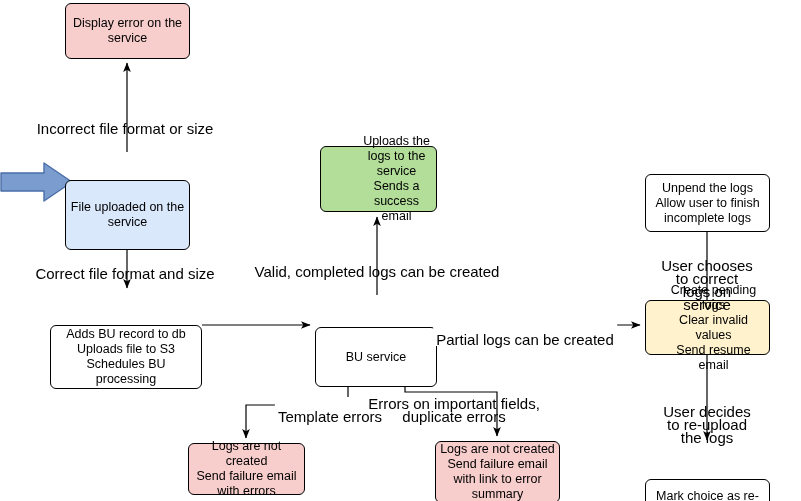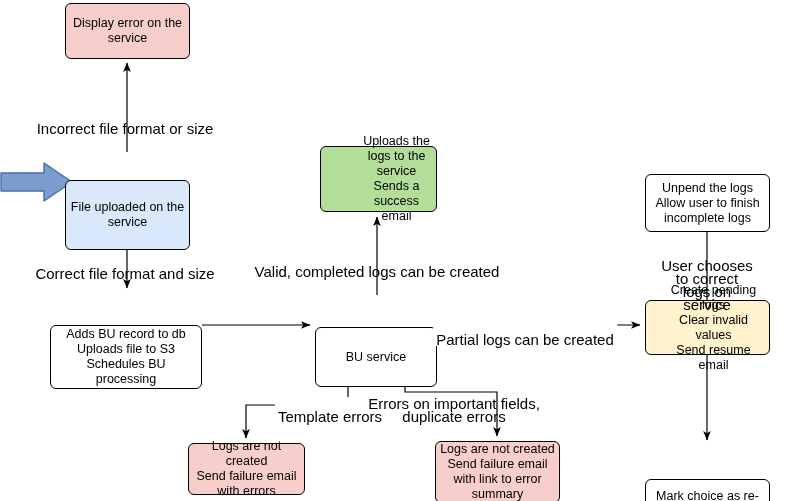--- a/index.html
+++ b/index.html
@@ -167,14 +167,17 @@
 
   <div class="edge-label" style="left:454px; top:384px;">
     <span>Errors on important fields,
 duplicate errors</span>
   </div>
 
   <div class="edge-label" style="left:707px; top:246px;">
     <span>User chooses to correct logs on service</span>
   </div>
 
+  <div class="edge-label" style="left:707px; top:392px;">
+    <span>User decides to re-upload the logs</span>
+  </div>
 
 </div>
 
 </body></html>

